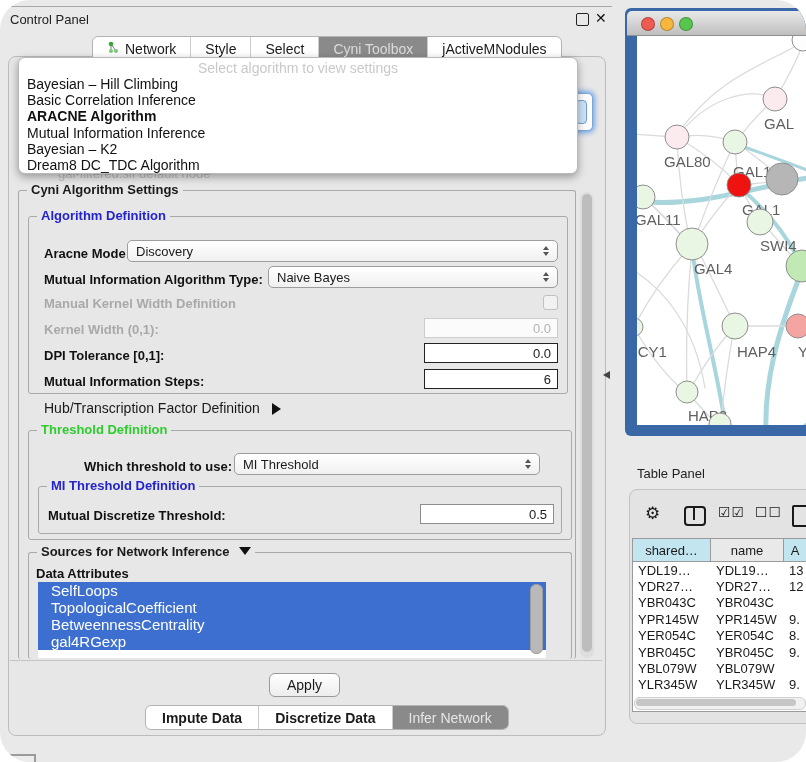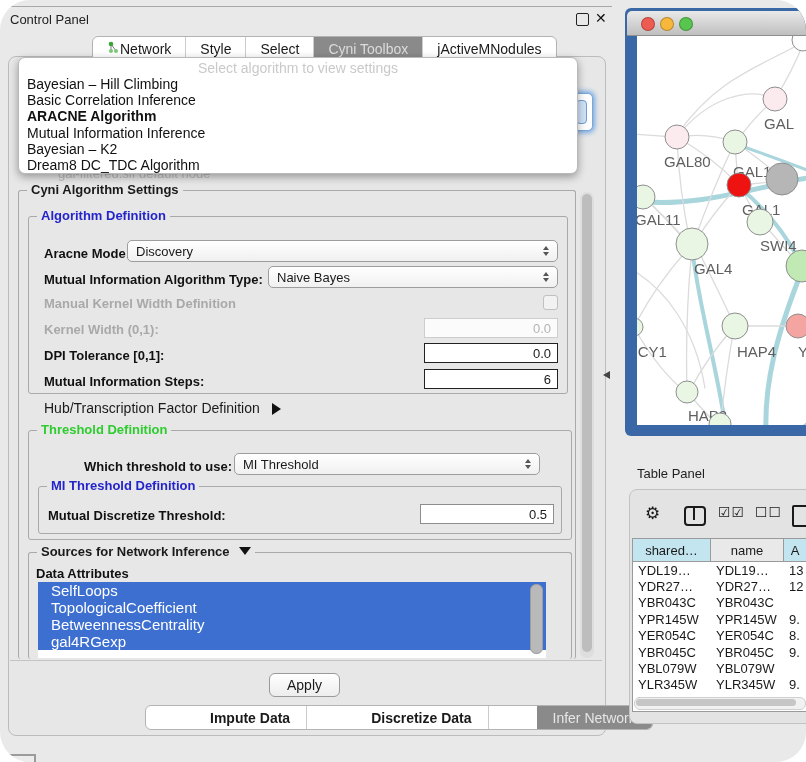--- a/index.html
+++ b/index.html
@@ -9,21 +9,21 @@
   
   #cp-titlebar{left:0;top:6px;width:612px;height:26px;border-top:1px solid #a8a8a8;}
   #cp-title{left:10px;top:12px;font-size:13px;color:#222;}
   #cp-float{left:576px;top:13px;width:11px;height:11px;border:1.5px solid #222;border-radius:2px;}
   #cp-close{left:595px;top:10px;font-size:14px;font-weight:bold;color:#111;}
   #cp-body{left:8px;top:56px;width:596px;height:678px;background:#e7e7e7;
            border:1px solid #bcbcbc;border-radius:8px;}
   
   #top-tabs{left:92px;top:36px;height:24px;display:flex;background:#fff;border:1px solid #b3b3b3;
             border-radius:6px;overflow:hidden;z-index:3;}
-  .ttab{display:flex;align-items:center;padding:0 14px;font-size:14px;border-right:1px solid #ccc;}
+  .ttab{display:flex;align-items:center;gap:5px;padding:0 14px;font-size:14px;border-right:1px solid #ccc;}
   .ttab:last-child{border-right:none;}
   .ttab.sel{background:#8a8a8a;color:#dcdcdc;}
   
   #popup{left:18px;top:57px;width:558px;height:115px;background:#fff;border:1px solid #b9b9b9;
          border-radius:7px;box-shadow:0 3px 8px rgba(0,0,0,.35);z-index:10;overflow:hidden;}
   #popup-ghost{text-align:center;font-size:14px;color:#c9c9c9;margin-top:2px;}
   .alg-item{font-size:14px;padding:0 8px;line-height:16.2px;color:#111;}
   .alg-item.bold{font-weight:bold;}
   #behind-text{left:58px;top:166px;font-size:13px;color:#bdbdbd;z-index:1;}
   #combo-remnant{left:571px;top:93px;width:20px;height:36px;background:#fff;border:1px solid #7aa7d8;
@@ -61,21 +61,21 @@
   
   #set-sb-track{left:580px;top:192px;width:14px;height:466px;background:#dedede;border-radius:7px;}
   #set-sb-thumb{left:582px;top:194px;width:10px;height:458px;background:#bdbdbd;border-radius:6px;}
   #sep-bottom{left:10px;top:660px;width:592px;height:1px;background:#c4c4c4;}
   #apply-btn{left:269px;top:673px;width:69px;height:22px;background:linear-gradient(#ffffff,#ededed);
              border:1px solid #9a9a9a;border-radius:6px;font-size:14px;display:flex;
              align-items:center;justify-content:center;}
   #bottom-tabs{left:145px;top:705px;height:23px;display:flex;background:#fff;
                border:1px solid #b3b3b3;border-radius:6px;overflow:hidden;}
   .btab{display:flex;align-items:center;padding:0 16px;font-size:14px;font-weight:bold;
-        border-right:1px solid #ccc;margin-left:48px;}
+        border-right:1px solid #ccc;}
   .btab:last-child{border-right:none;}
   .btab.sel{background:#8a8a8a;color:#e6e6e6;font-weight:normal;}
   #mini-icon{left:8px;top:754px;width:24px;height:14px;background:#ececec;border:2px solid #9b9b9b;}
   #cursor{left:603px;top:371px;width:0;height:0;border-top:4px solid transparent;
           border-bottom:4px solid transparent;border-right:7px solid #444;z-index:4;}
   
   #net-win{left:625px;top:8px;width:185px;height:428px;background:#3a67a5;
            border-radius:6px 0 0 6px;overflow:hidden;}
   #net-title{position:absolute;left:2px;top:3px;right:0;height:24px;
              background:linear-gradient(#e9e9e9,#bfbfbf);border-bottom:1px solid #8f8f8f;

